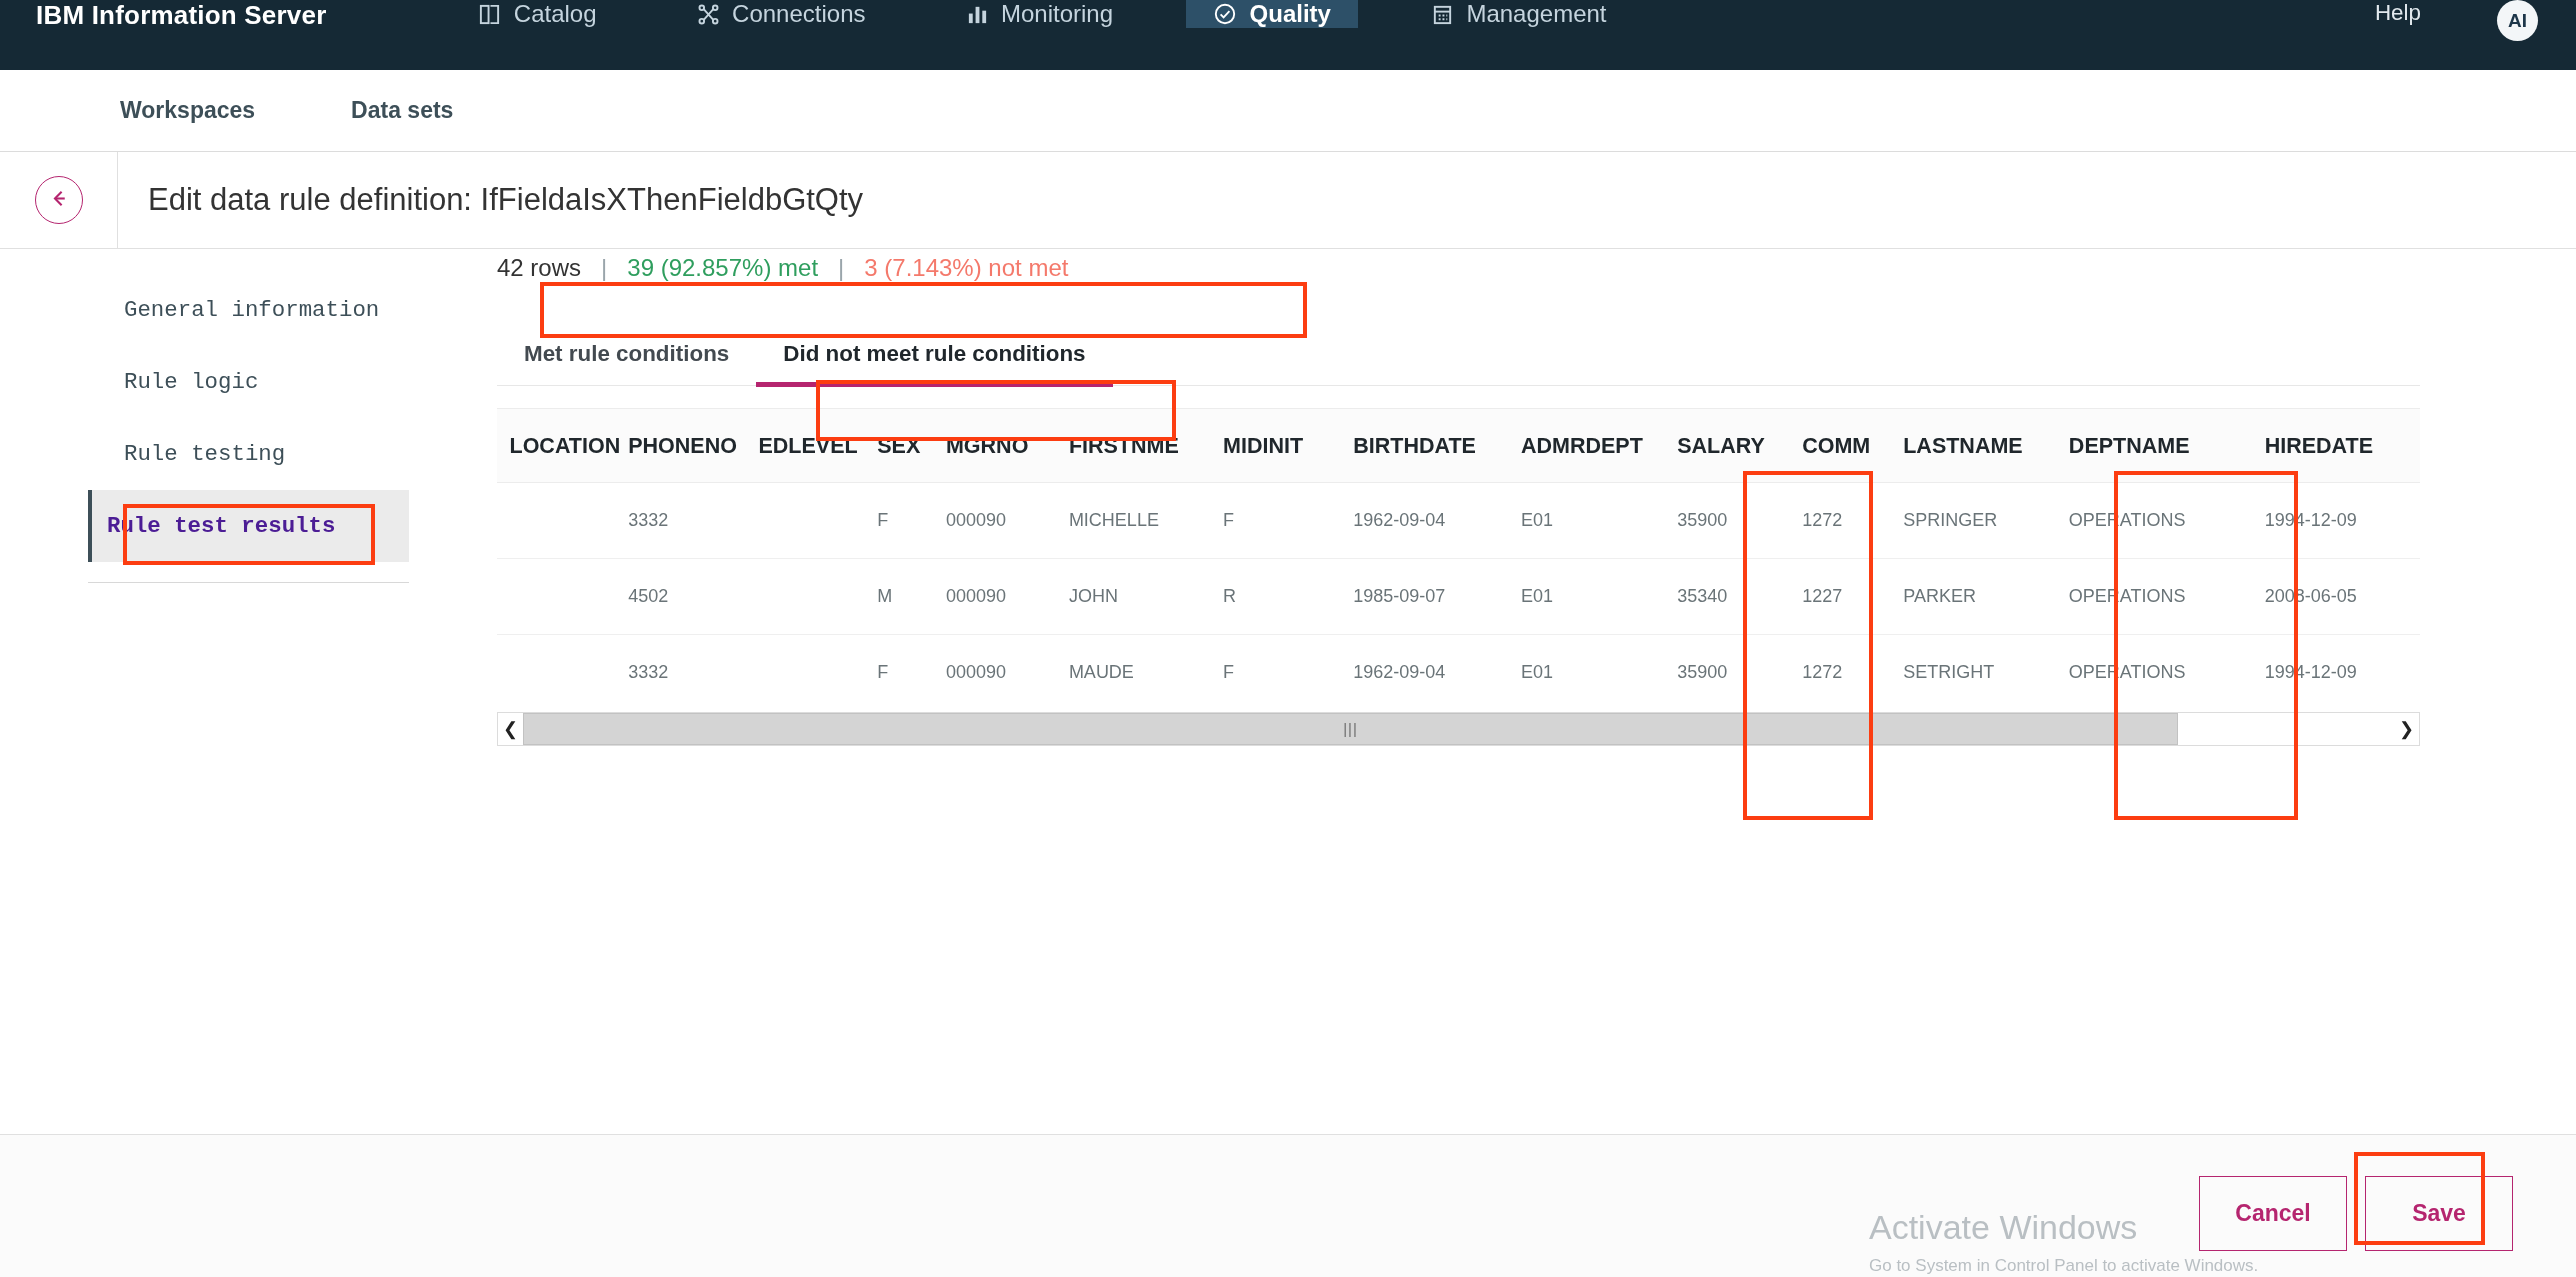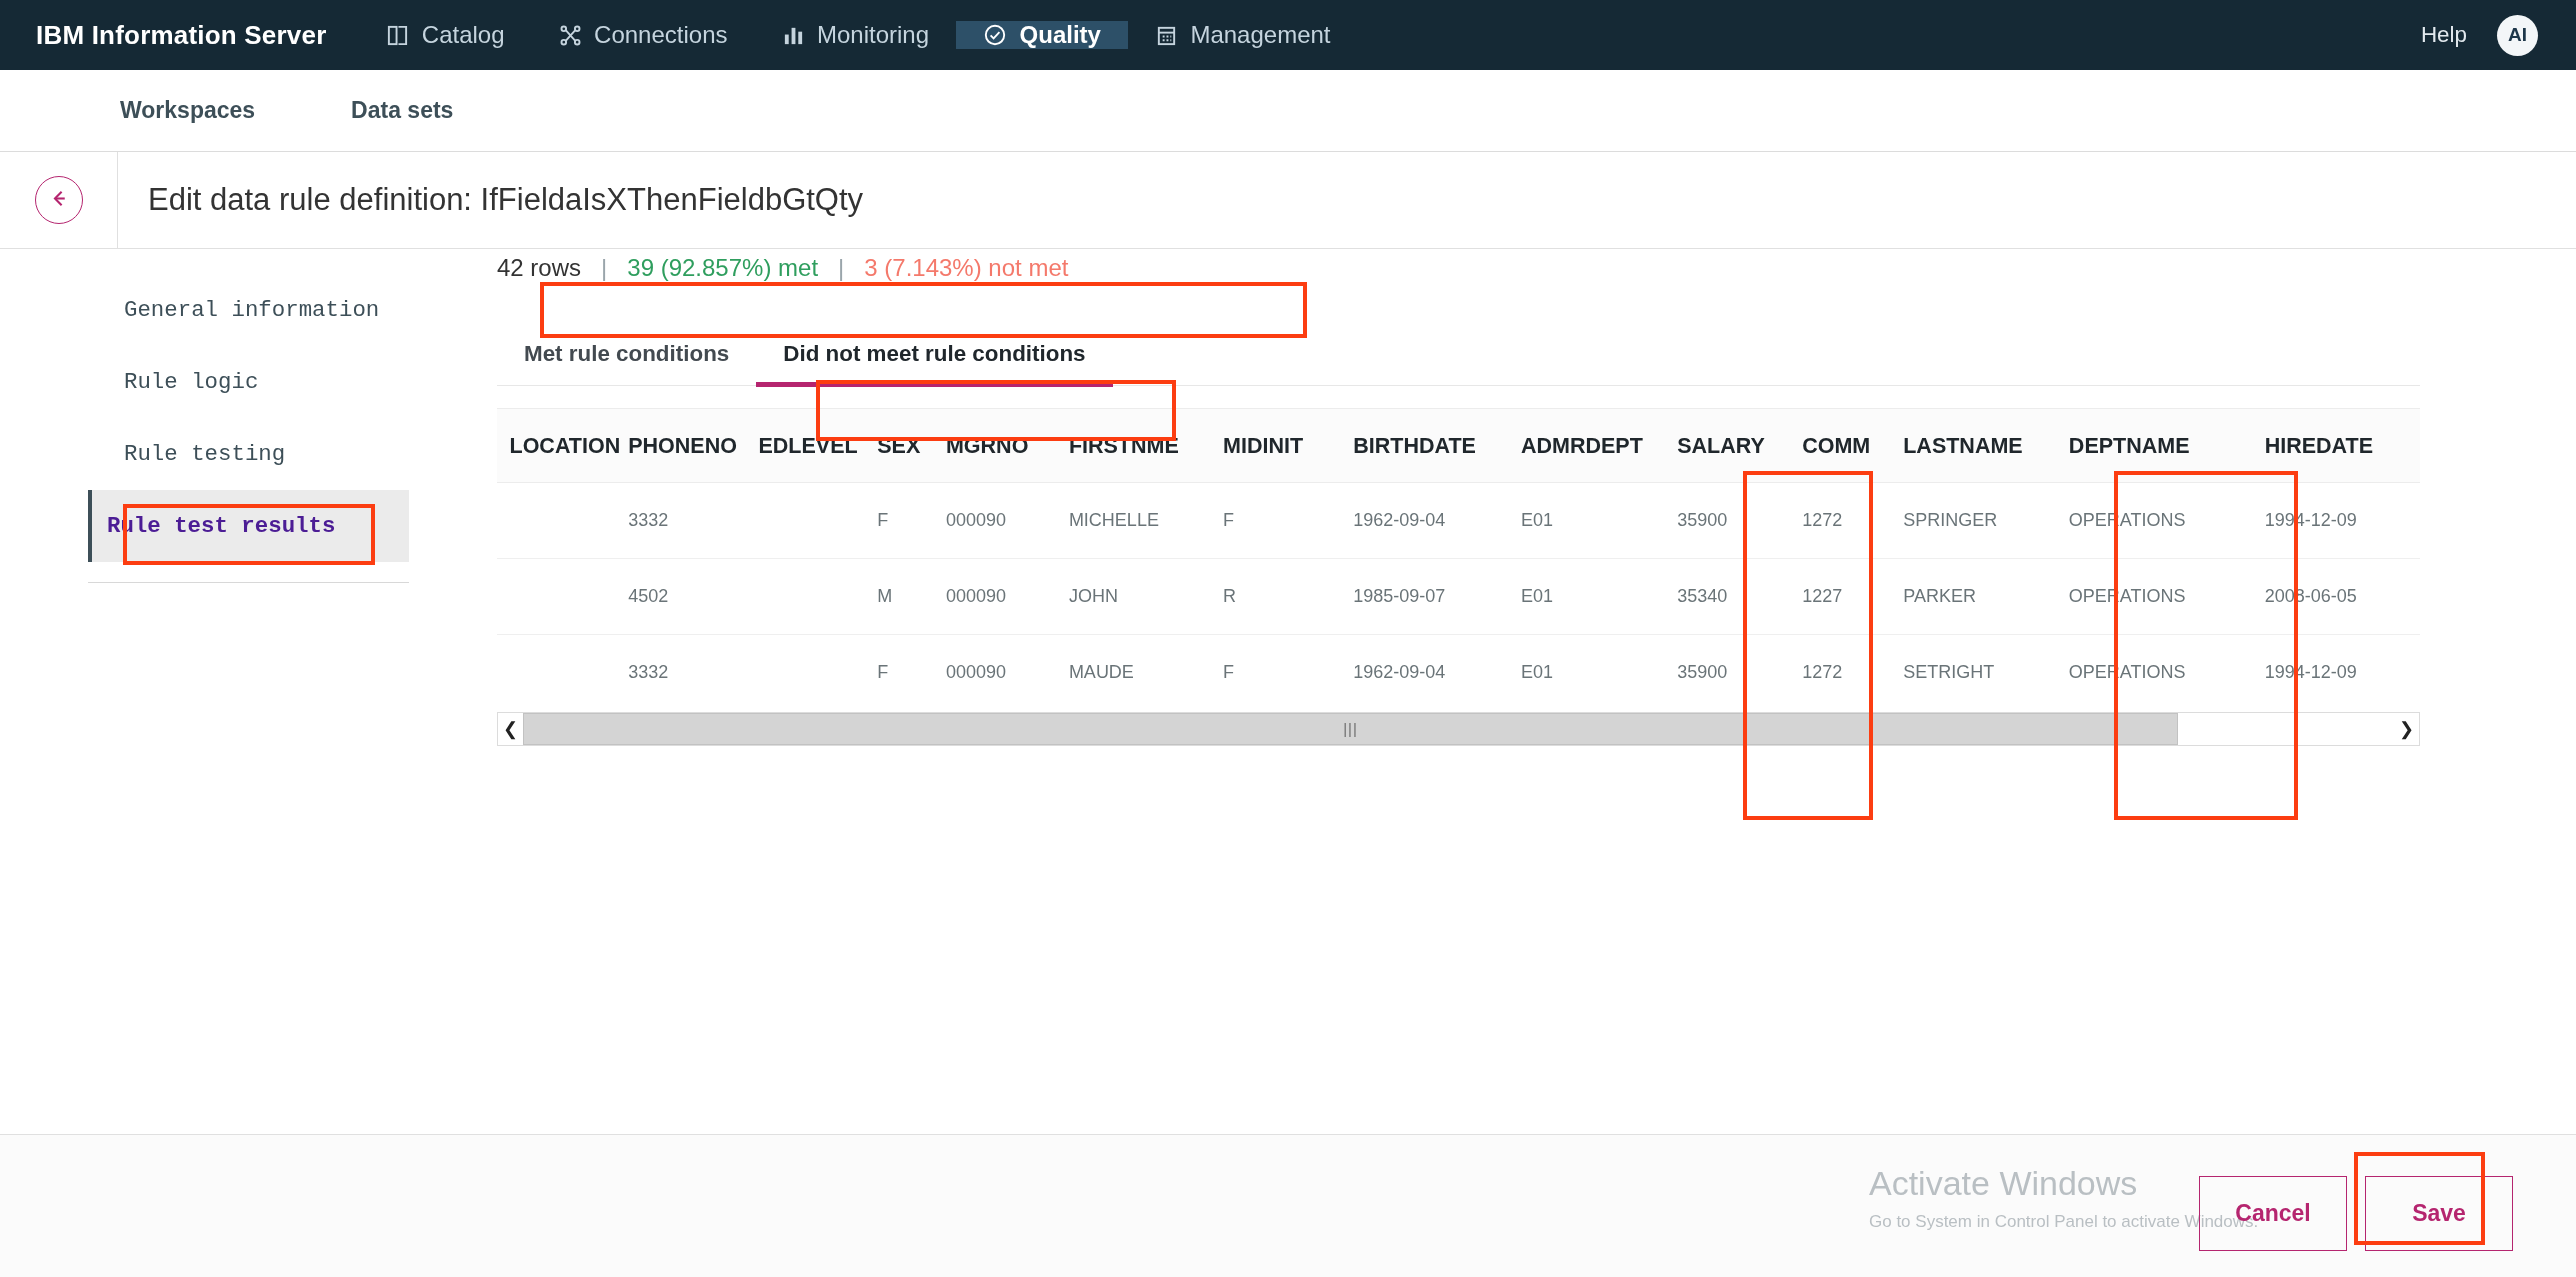--- a/index.html
+++ b/index.html
@@ -8,22 +8,23 @@
     font-family: "Liberation Sans", sans-serif;
     background: #ffffff;
     overflow: hidden;
   }
 
   
   .topnav {
     height: 70px;
     background: #152935;
     display: flex;
-    align-items: center;
+    align-items: flex-start;
     color: #dfe6eb;
+    gap: 46px;
   }
   .brand {
     display: flex; align-items: center;
     padding: 0 32px 0 36px;
     font-size: 26px; font-weight: bold; color: #ffffff;
     letter-spacing: 0.2px;
   }
   .nav-divider { width: 0.9px; background: #3d4f58; margin: 12.5px 0; }
   .navitem {
     display: flex; align-items: center; gap: 12.5px;
@@ -181,21 +182,21 @@
   
   .footer {
     position:absolute; left:0; right:0; bottom:0; height: 143px;
     border-top: 0.9px solid #e0e0e0; background:#fbfbfb;
     display:flex; align-items:flex-start; justify-content:flex-end;
   }
   .watermark {
     position:absolute; left: 1869px; top: 29px;
     color: #b9bfc3; pointer-events:none;
   }
-  .wm1 { font-size: 34px; font-weight: 400; }
+  .wm1 { font-size: 34px; font-weight: 400; margin-top: 44px; }
   .wm2 { font-size: 17px; margin-top: 9px; }
   .footer-btns { display:flex; gap: 18px; margin: 41px 63px 0 0; position: relative; z-index: 2; }
   .btn {
     min-width: 148px; height: 75px;
     border: 1.8px solid #b5256f; background: transparent;
     color: #b5256f; font-size: 23px; font-weight: bold;
     display:flex; align-items:center; justify-content:center;
     cursor: pointer; font-family: "Liberation Sans", sans-serif;
   }
 

